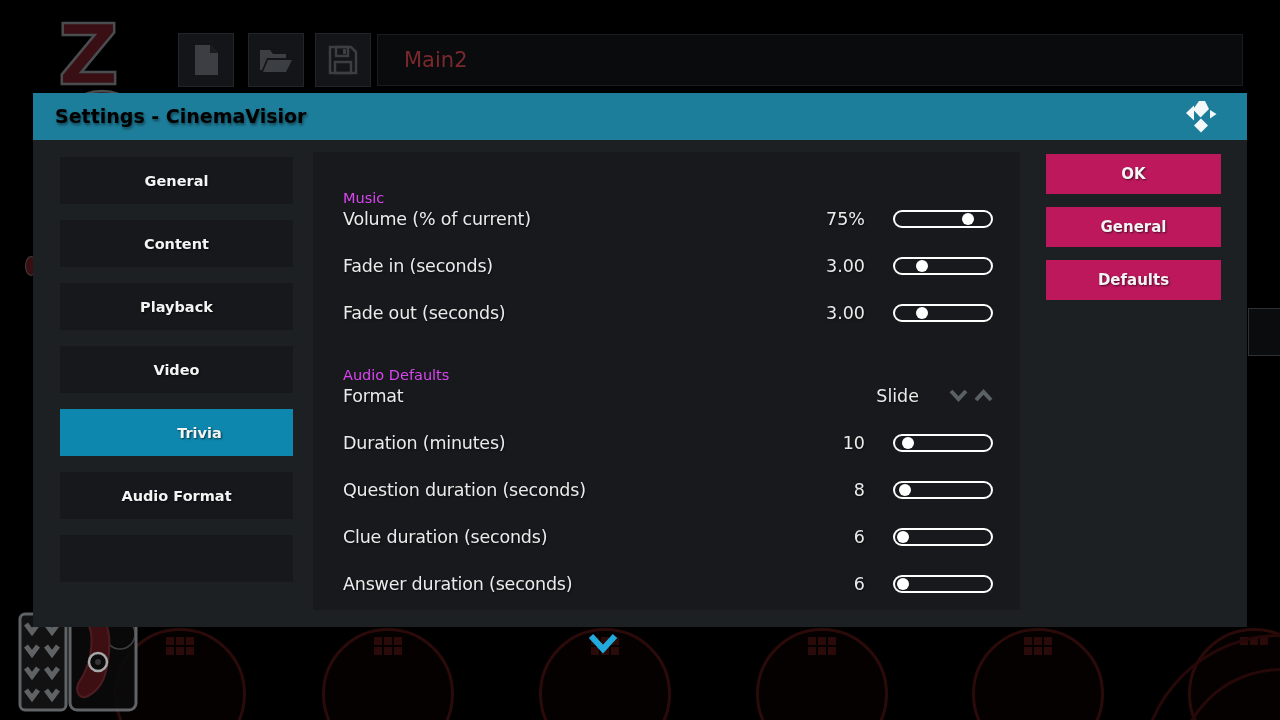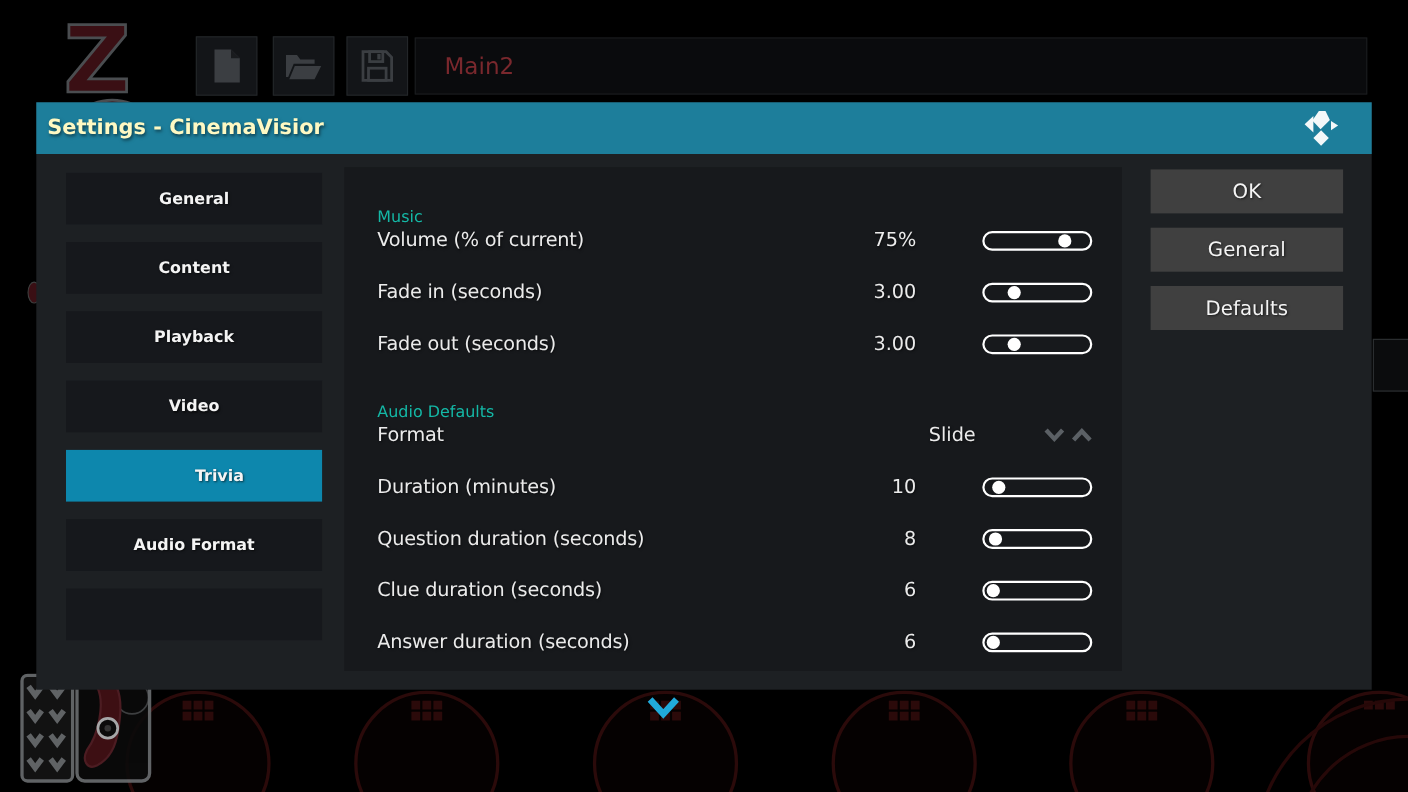--- a/index.html
+++ b/index.html
@@ -35,53 +35,53 @@
   .reel-grid { position:absolute; top:6px; left:50%; transform:translateX(-50%);
     display:grid; grid-template-columns:repeat(3,8px); grid-auto-rows:8px; gap:2px; }
   .reel-grid span { background:#2b0a0a; }
   .reel-big { position:absolute; border-radius:50%; border:3px solid #260808; }
   #clapper { position:absolute; left:8px; top:612px; }
 
   
   #dialog { position:absolute; left:33px; top:93px; width:1214px; height:534px;
     background:#1d2023; }
   #dialog-header { position:relative; height:47px; background:#1d7e9b; }
-  #dialog-title { padding-left:10px; line-height:47px; color:#fef9c3;
+  #dialog-title { padding-left:22px; line-height:47px; color:#000000;
     font-size:19px; font-weight:bold; text-shadow:1px 2px 3px rgba(0,0,0,.5); }
   #kodi-logo { position:absolute; right:26px; top:7px; }
 
   #sidebar { position:absolute; left:27px; top:64px; width:233px; height:456px; overflow:hidden; }
   .side-btn { height:47px; margin-bottom:16px; background:#16181c;
     display:flex; align-items:center; justify-content:center;
     color:#f4f4f4; font-size:14.5px; font-weight:bold;
     text-shadow:1px 1px 2px rgba(0,0,0,.6); cursor:pointer; }
   .side-btn.selected { background:#0d87ad;padding-left:46px; }
 
   #content { position:absolute; left:280px; top:59px; width:707px; height:458px;
     background:#17191c; padding:7px 27px 0 30px; }
   .row { display:flex; align-items:center; }
   .row.section { height:36px; }
-  .row.setting { height:47px;gap:32px; }
-  .section-label { font-size:14.5px; color:#14b8a6;margin-top:41px; }
+  .row.setting { height:47px; }
+  .section-label { font-size:14.5px; color:#d946ef;margin-top:41px; }
   .row-label { flex:1; font-size:17.5px; color:#ebebeb; letter-spacing:-0.2px;
     text-shadow:1px 1px 2px rgba(0,0,0,.5); }
   .row-value { font-size:17.5px; color:#ebebeb; margin-right:28px; min-width:40px;
     text-align:right; text-shadow:1px 1px 2px rgba(0,0,0,.5); }
   .slider { position:relative; width:100px; height:18px;
     border:2px solid #fff; border-radius:10px; cursor:pointer; }
   .slider-inner { position:absolute; left:7px; right:7px; top:0; bottom:0; }
   .knob { position:absolute; top:50%; transform:translate(-50%,-50%);
     width:12px; height:12px; border-radius:50%; background:#fff; }
   .select-arrows { display:flex; align-items:center; gap:6px; width:44px;
     justify-content:flex-end; cursor:pointer; }
 
   #actions { position:absolute; left:1013px; top:61px; width:175px; }
-  .action-btn { height:40px; margin-bottom:13px; background:#404040;
+  .action-btn { height:40px; margin-bottom:13px; background:#be185d;
     display:flex; align-items:center; justify-content:center;
-    color:#f4f4f4; font-size:18px; font-weight:normal;
+    color:#f4f4f4; font-size:15px; font-weight:bold;
     text-shadow:1px 1px 2px rgba(0,0,0,.6); cursor:pointer; }
 
   #scroll-down { position:absolute; left:588px; top:632px; cursor:pointer; }
 </style>
 </head>
 <body>
 
 <div class="bg-layer">
 
   <svg id="logo-z" width="110" height="96" viewBox="0 0 110 96">

